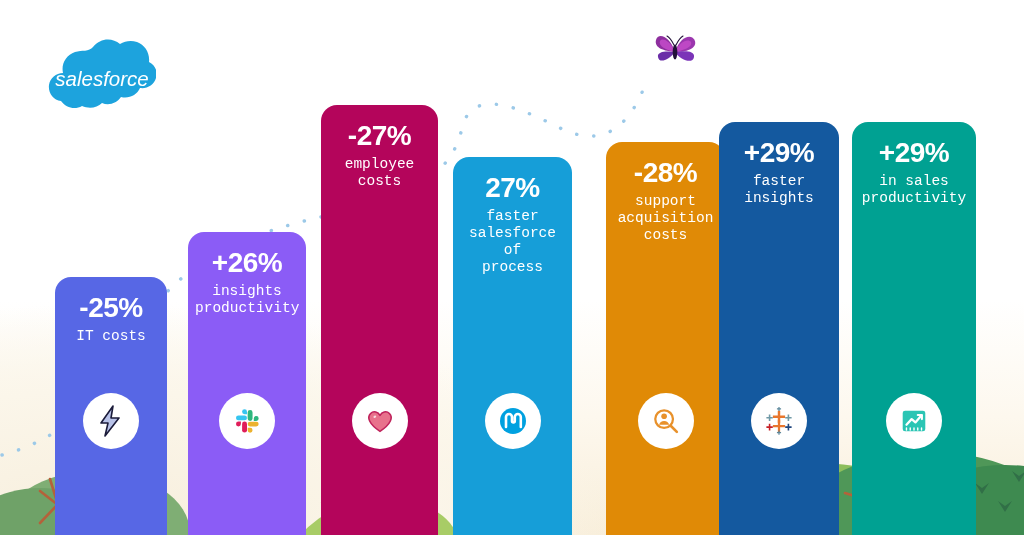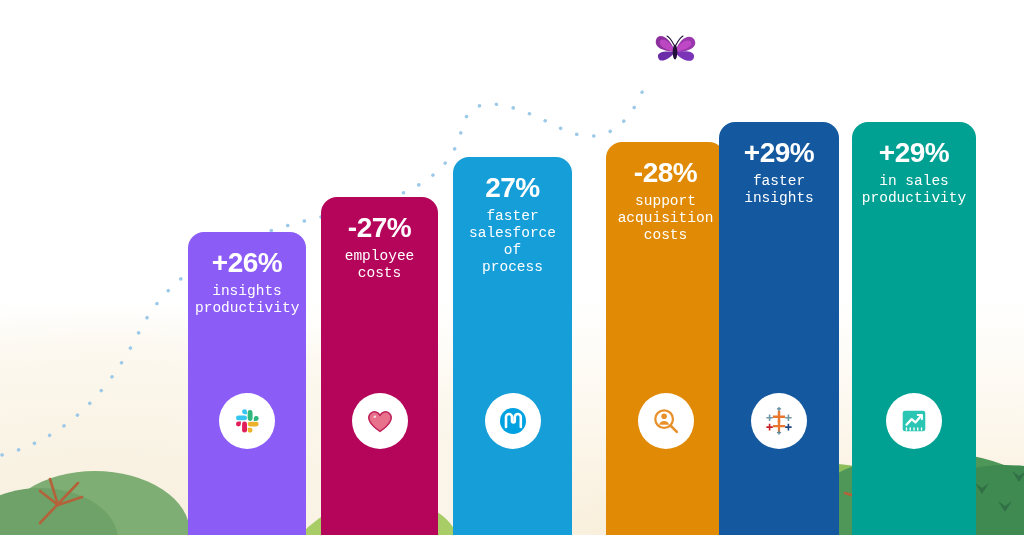--- a/index.html
+++ b/index.html
@@ -132,23 +132,41 @@
     <path d="M23 22 C 28 6, 40 3, 43 11 C 45 19, 34 22, 23 22 Z" fill="#9B37AE"></path>
     <path d="M23 22 C 17 30, 7 34, 6 27 C 5 21, 15 21, 23 22 Z" fill="#6B2EA8"></path>
     <path d="M23 22 C 29 31, 41 34, 42 27 C 43 20, 31 21, 23 22 Z" fill="#7B34B8"></path>
     <path d="M23 22 C 19 12, 11 7, 8 11 C 6 16, 14 20, 23 22 Z" fill="#C44BC9" opacity="0.85"></path>
     <path d="M23 22 C 27 12, 36 8, 39 12 C 41 17, 32 20, 23 22 Z" fill="#C44BC9" opacity="0.85"></path>
     <ellipse cx="23" cy="22" rx="2.3" ry="7.5" fill="#221038"></ellipse>
     <path d="M22 15 C 19 9, 17 7, 15 6" stroke="#221038" stroke-width="1.1" fill="none" stroke-linecap="round"></path>
     <path d="M24 15 C 27 9, 29 7, 31 6" stroke="#221038" stroke-width="1.1" fill="none" stroke-linecap="round"></path>
   </svg>
 
+  <div class="logo">
+    <svg viewBox="0 0 108 78" width="108" height="78">
+      <path d="M45 9 c7 -9 19 -10 27 -3 c5 -3 11 -4 17 -2 c8 3 13 11 12 20
+               c6 3 9 9 7 16 c-2 7 -9 11 -16 10 c-3 7 -11 11 -19 9
+               c-4 6 -12 9 -19 6 c-5 5 -13 6 -20 3 C 27 72 18 70 13 63
+               C 5 62 0 55 1 47 c1 -7 7 -12 14 -12 c-2 -9 3 -18 12 -21 c7 -2 14 0 18 -5 z" fill="#1DA3DD"></path>
+      <text x="54" y="48" font-family="Liberation Sans, sans-serif" font-size="20.5" font-style="italic" font-weight="400" fill="#ffffff" text-anchor="middle">salesforce</text>
+    </svg>
+  </div>
 
   <div class="bars">
 
+    <div class="bar" style="left:55px; width:112px; height:258px; background:#5767E5;">
+      <p class="bar-value">-25%</p>
+      <p class="bar-label">IT costs</p>
+      <div class="bar-icon">
+        <svg viewBox="0 0 34 34" width="34" height="34">
+          <path d="M19 2 L7 19 h7 l-3 13 L25 14 h-8 z" fill="#B8C2E8" stroke="#1B1B3A" stroke-width="1.6" stroke-linejoin="round"></path>
+        </svg>
+      </div>
+    </div>
 
     <div class="bar" style="left:188px; width:118px; height:303px; background:#8b5cf6;">
       <p class="bar-value">+26%</p>
       <p class="bar-label">
         <span>insights</span><br>
         <span>productivity</span>
       </p>
       <div class="bar-icon">
         <svg viewBox="0 0 34 34" width="32" height="32">
           <path d="M10.5 20.2a2.6 2.6 0 1 1-2.6-2.6h2.6z" fill="#E01E5A"></path>
@@ -156,21 +174,21 @@
           <path d="M14.4 9.8a2.6 2.6 0 1 1 2.6-2.6v2.6z" fill="#36C5F0"></path>
           <path d="M14.4 11.1a2.6 2.6 0 0 1 0 5.2H7.9a2.6 2.6 0 0 1 0-5.2z" fill="#36C5F0"></path>
           <path d="M24.2 14.4a2.6 2.6 0 1 1 2.6 2.6h-2.6z" fill="#2EB67D"></path>
           <path d="M22.9 14.4a2.6 2.6 0 0 1-5.2 0V7.9a2.6 2.6 0 0 1 5.2 0z" fill="#2EB67D"></path>
           <path d="M20.3 24.2a2.6 2.6 0 1 1-2.6 2.6v-2.6z" fill="#ECB22E"></path>
           <path d="M20.3 22.9a2.6 2.6 0 0 1 0-5.2h6.5a2.6 2.6 0 0 1 0 5.2z" fill="#ECB22E"></path>
         </svg>
       </div>
     </div>
 
-    <div class="bar" style="left:321px; width:117px; height:338px; background:#B4055B;">
+    <div class="bar" style="left:321px; width:117px; height:430px; background:#B4055B;">
       <p class="bar-value">-27%</p>
       <p class="bar-label">
         <span>employee</span><br>
         <span>costs</span>
       </p>
       <div class="bar-icon">
         <svg viewBox="0 0 34 34" width="32" height="32">
           <path d="M17 28 C 5 20, 3 13, 7 9 c3.4 -3.4 8 -1.6 10 2 c2 -3.6 6.6 -5.4 10 -2 c4 4 2 11 -10 19 z" fill="#E8728C" stroke="#C0245C" stroke-width="1.7" stroke-linejoin="round"></path>
           <ellipse cx="11.5" cy="12.5" rx="1.6" ry="1.1" fill="#ffffff" opacity="0.75" transform="rotate(-30 11.5 12.5)"></ellipse>
         </svg>

